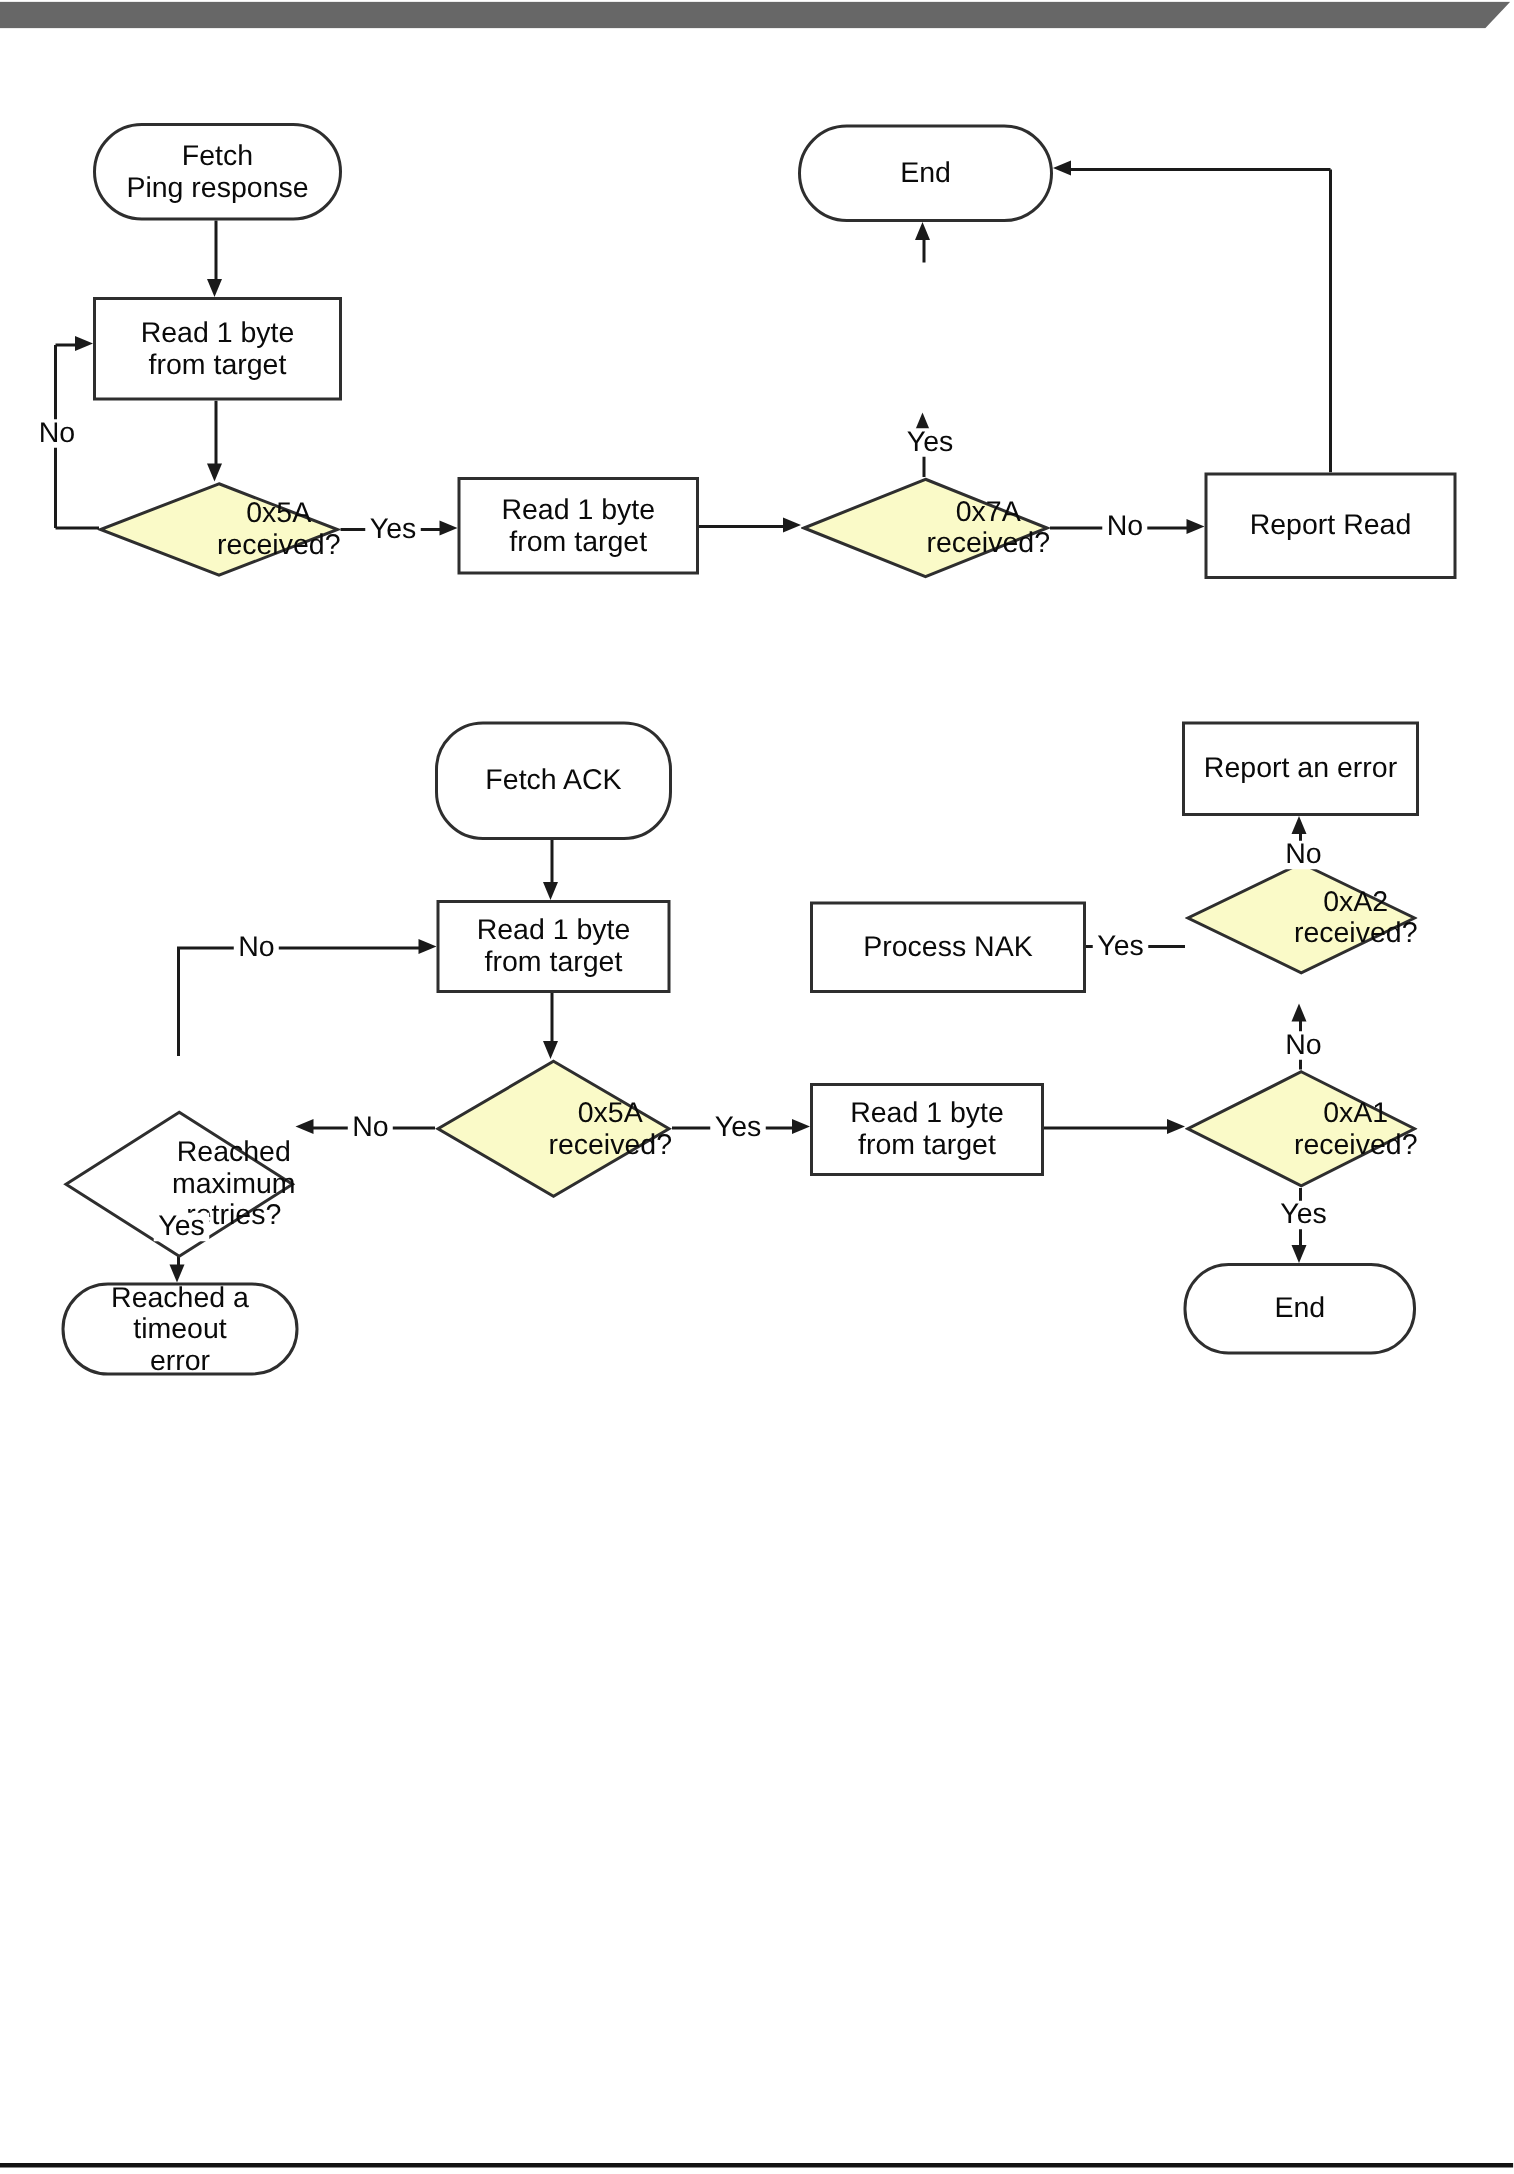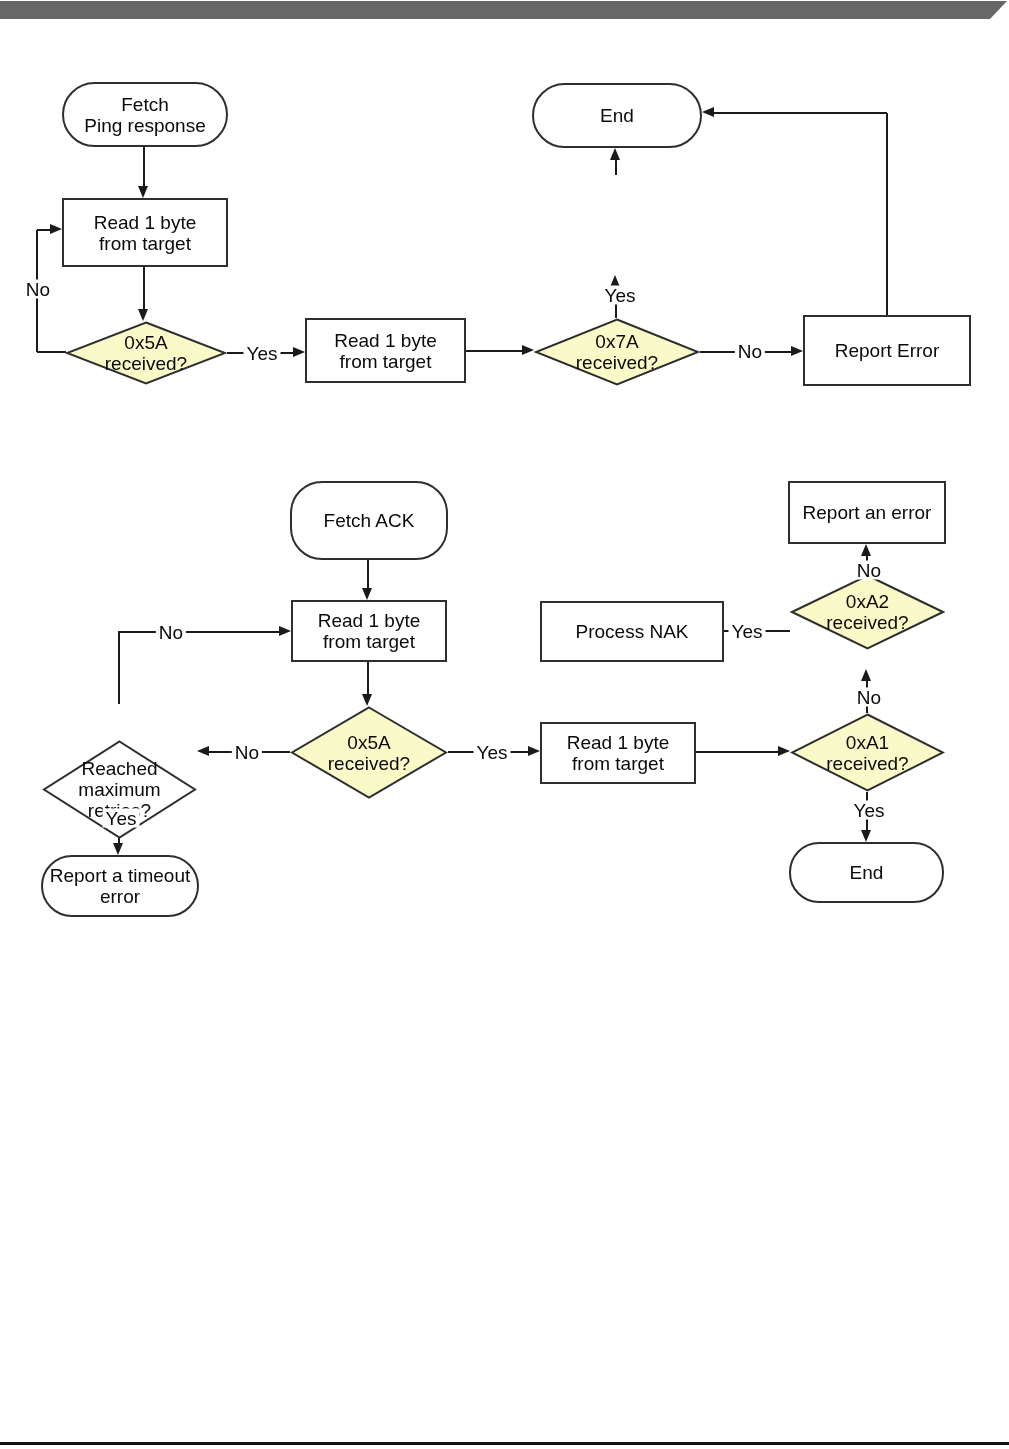--- a/index.html
+++ b/index.html
@@ -9,21 +9,21 @@
           clip-path:polygon(0 0,100% 0,calc(100% - 17px) 100%,0 100%);}
   .footrule{position:absolute;left:0;top:1442px;width:1009px;height:3px;background:#121212;}
 
   .node{position:absolute;box-sizing:border-box;display:flex;align-items:center;justify-content:center;
         text-align:center;font-size:19px;line-height:21px;}
   .rect{background:#fff;border:2px solid #2e2e2e;}
   .stadium{background:#fff;border:2px solid #2e2e2e;}
   .ta-left{justify-content:flex-start;align-items:flex-start;text-align:left;padding:13px 6px 0 10px;}
   .lbl{white-space:pre-line;}
 
-  .diamond{background:transparent;border:none;}
+  .diamond{background:transparent;border:none;justify-content:flex-end;}
   .diamond svg{position:absolute;inset:0;}
   .diamond polygon{stroke:#2e2e2e;stroke-width:2;}
   .d-yellow polygon{fill:#FAFAC8;}
   .d-white polygon{fill:#ffffff;}
   .diamond .lbl{position:relative;z-index:1;}
 
   .ln{position:absolute;background:#1a1a1a;}
   .h{height:2px;} .v{width:2px;}
   .ar{position:absolute;width:0;height:0;}
   .ar.r{border-top:5.5px solid transparent;border-bottom:5.5px solid transparent;border-left:12px solid #1a1a1a;}
@@ -135,21 +135,21 @@
     <span class="lbl">0x7A
 received?</span>
   </div>
 
 
   <div class="node stadium" style="left:532px;top:83px;width:170px;height:65px;border-radius:33px">
     <span class="lbl">End</span>
   </div>
 
   <div class="node rect" style="left:803px;top:315px;width:168px;height:71px">
-    <span class="lbl">Report Error</span>
+    <span class="lbl">Report Read</span>
   </div>
 
   <div class="node stadium" style="left:290px;top:481px;width:158px;height:79px;border-radius:32px">
     <span class="lbl">Fetch ACK</span>
   </div>
 
   <div class="node rect" style="left:291px;top:600px;width:156px;height:62px">
     <span class="lbl">Read 1 byte
 from target</span>
   </div>
@@ -165,21 +165,21 @@
   <div class="node diamond d-white" style="left:42px;top:740px;width:155px;height:99px">
     <svg width="155" height="99" viewBox="0 0 155 99">
       <polygon points="77.5,1.5 153,49.5 77.5,97.5 2,49.5"></polygon>
       </svg>
     <span class="lbl">Reached
 maximum
 retries?</span>
   </div>
 
   <div class="node stadium" style="left:41px;top:855px;width:158px;height:62px;border-radius:31px">
-    <span class="lbl">Report a timeout
+    <span class="lbl">Reached a timeout
 error</span>
   </div>
 
   <div class="node rect" style="left:540px;top:722px;width:156px;height:62px">
     <span class="lbl">Read 1 byte
 from target</span>
   </div>
 
   <div class="node diamond d-yellow" style="left:790px;top:713px;width:155px;height:79px">
     <svg width="155" height="79" viewBox="0 0 155 79">

